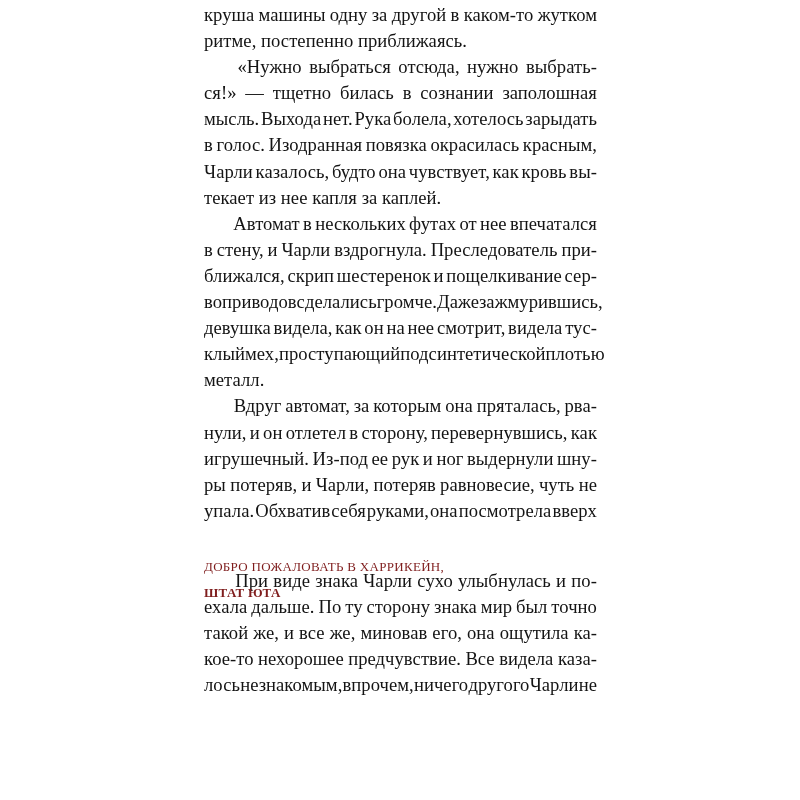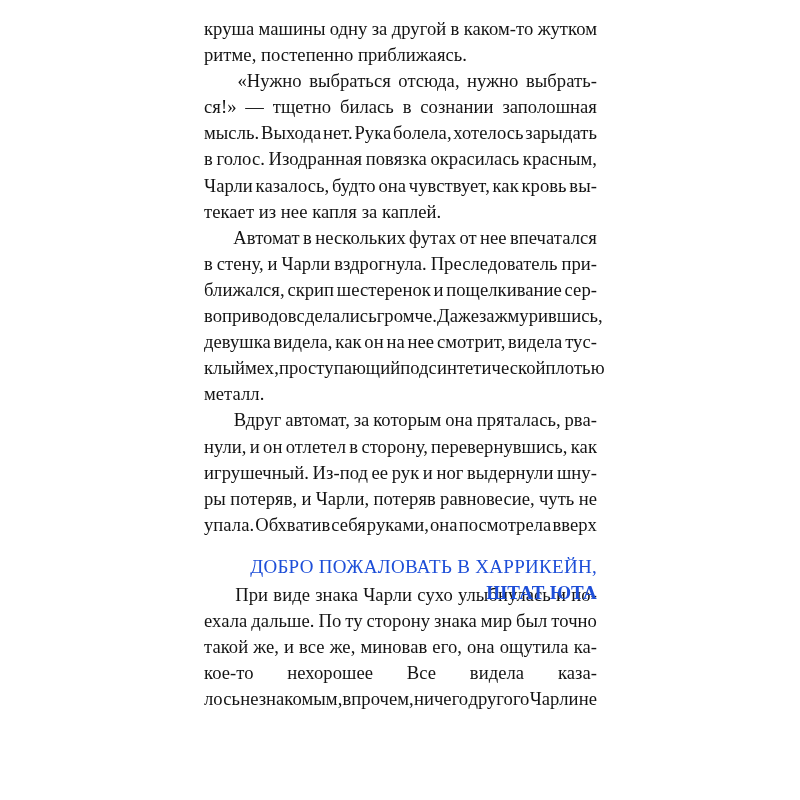--- a/index.html
+++ b/index.html
@@ -21,21 +21,21 @@
     position: relative;
     width: 800px;
     height: 800px;
     background: #ffffff;
     box-sizing: border-box;
   }
 
   .text-block {
     position: absolute;
     left: 204px;
-    top: 16px;
+    top: 2px;
     width: 393px;
   }
 
   
   .line {
     display: block;
     width: 100%;
     height: 26.1px;
     font-size: 18.6px;
     line-height: 26.1px;
@@ -63,25 +63,25 @@
 
   .indent {
     display: inline-block;
     width: 26px;
   }
 
   .heading {
     position: absolute;
     left: 204px;
     width: 393px;
-    text-align: right;
-    font-size: 19px;
+    text-align: left;
+    font-size: 13px;
     line-height: 26px;
     letter-spacing: 0.3px;
-    color: #1d4ed8;
+    color: #7f1d1d;
     font-weight: 400;
     white-space: nowrap;
   }
   .heading-1 { top: 554px; }
   .heading-2 { top: 580px; font-weight: bold; }
 </style>
 </head>
 <body>
 
 <div class="page">
@@ -285,20 +285,21 @@
           <span>же,</span>
           <span>миновав</span>
           <span>его,</span>
           <span>она</span>
           <span>ощутила</span>
           <span>ка-</span>
         </div>
         <div class="line just">
           <span>кое-то</span>
           <span>нехорошее</span>
+          <span>предчувствие.</span>
           <span>Все</span>
           <span>видела</span>
           <span>каза-</span>
         </div>
         <div class="line just">
           <span>лось</span>
           <span>незнакомым,</span>
           <span>впрочем,</span>
           <span>ничего</span>
           <span>другого</span>

